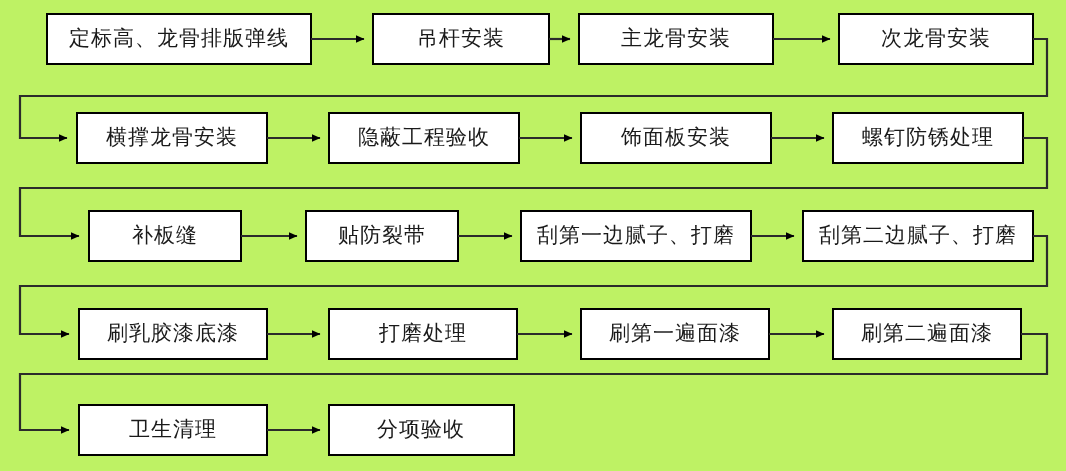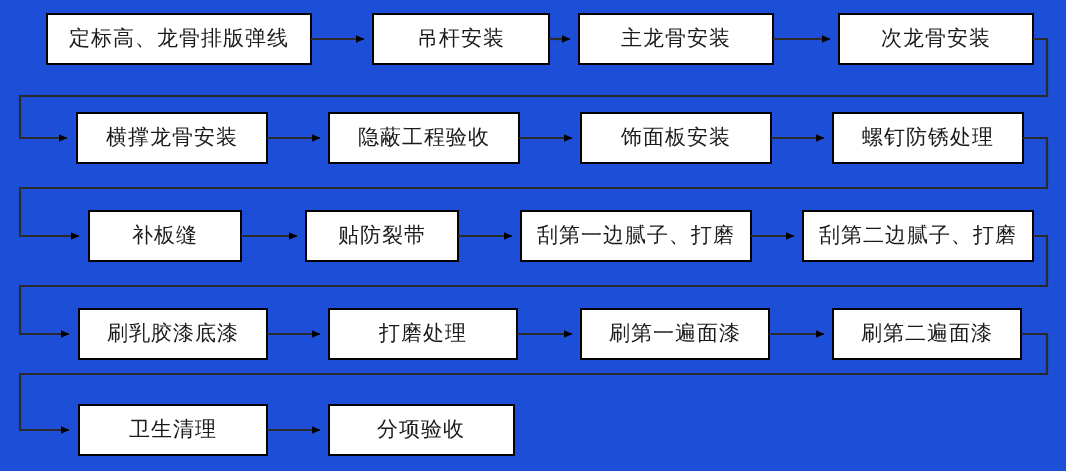--- a/index.html
+++ b/index.html
@@ -10,21 +10,21 @@
   body {
     width: 1066px;
     height: 471px;
     font-family: "Liberation Serif", "DejaVu Serif", serif;
     overflow: hidden;
   }
   #flowchart-root {
     position: relative;
     width: 1066px;
     height: 471px;
-    background: #1d4ed8;
+    background: #bef264;
   }
   svg#flow-svg {
     position: absolute;
     top: 0;
     left: 0;
     width: 1066px;
     height: 471px;
   }
   .node-rect {
     fill: #ffffff;

